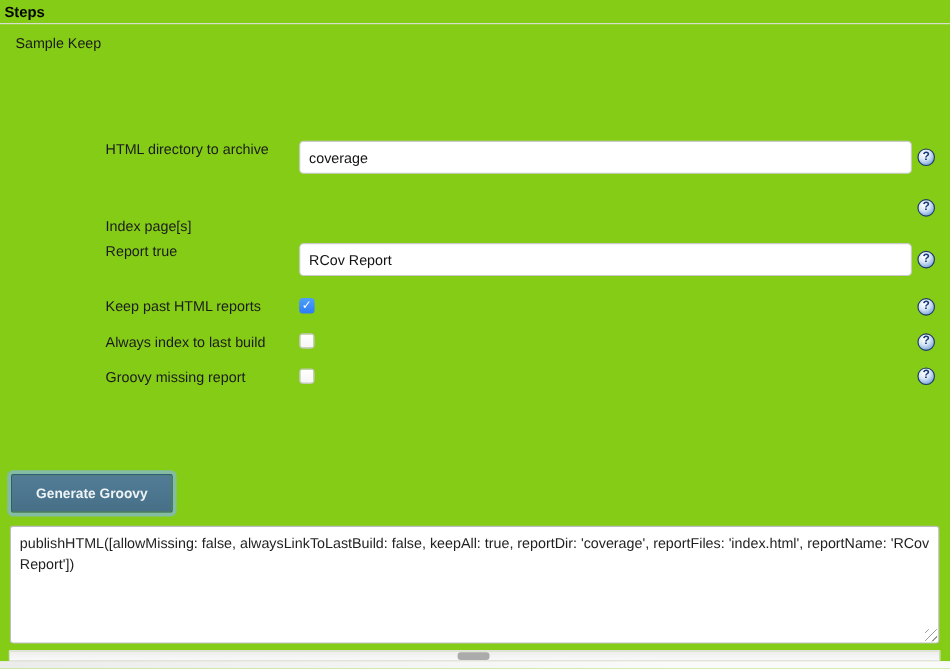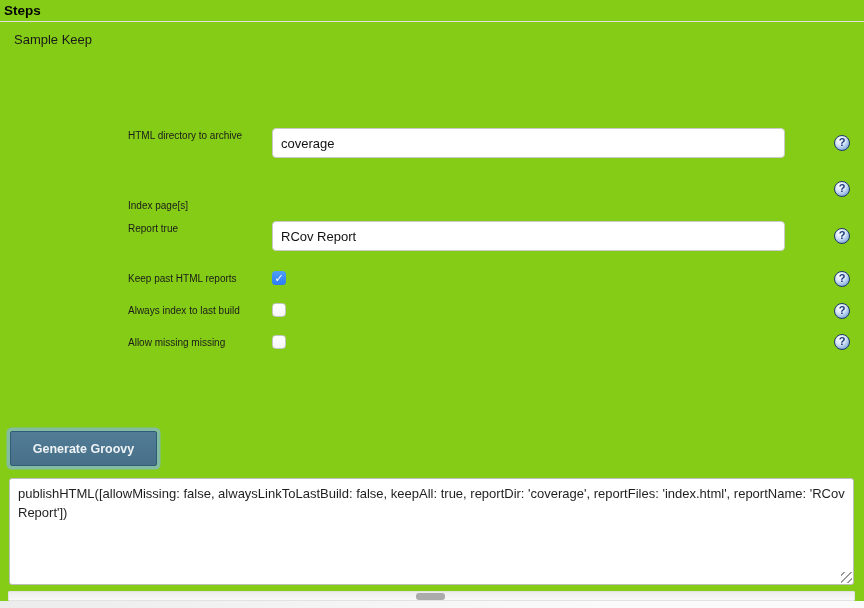--- a/index.html
+++ b/index.html
@@ -78,29 +78,29 @@
   .select-arrows .tri-down {
     width: 0; height: 0;
     border-left: 3.5px solid transparent;
     border-right: 3.5px solid transparent;
     border-top: 4.5px solid #3c3c3c;
   }
 
   
   .field-label {
     position: absolute;
-    left: 128px;
-    font-size: 10px;
+    left: 96px;
+    font-size: 13px;
     color: #1b1b1b;
     line-height: 14px;
   }
   .text-input {
     position: absolute;
     left: 272px;
-    width: 513px; height: 30px;
+    width: 557px; height: 30px;
     border: 1px solid #c9c9c9;
     border-radius: 4px;
     padding: 0 8px;
     font-size: 13px;
     color: #121212;
     background: #ffffff;
     outline: none;
   }
   .lbl-r1 { top: 129px; }  .inp-r1 { top: 128px; }
   .lbl-r2 { top: 175px; margin-top: 24px; }  .inp-r2 { top: 174px; }
@@ -253,21 +253,21 @@
   <span class="help-icon hi-3">?</span>
 
   <label class="field-label lbl-c1">Keep past HTML reports</label>
   <input type="checkbox" class="checkbox cb-1" checked="" style="">
   <span class="help-icon hi-4">?</span>
 
   <label class="field-label lbl-c2">Always index to last build</label>
   <input type="checkbox" class="checkbox cb-2" style="">
   <span class="help-icon hi-5">?</span>
 
-  <label class="field-label lbl-c3">Allow missing missing</label>
+  <label class="field-label lbl-c3">Groovy missing report</label>
   <input type="checkbox" class="checkbox cb-3" style="">
   <span class="help-icon hi-6">?</span>
 
   <button class="generate-btn">Generate Groovy</button>
 
   <textarea class="groovy-output" style="">publishHTML([allowMissing: false, alwaysLinkToLastBuild: false, keepAll: true, reportDir: 'coverage', reportFiles: 'index.html', reportName: 'RCov Report'])</textarea>
   <span class="resize-handle"></span>
 
   <div class="hscrollbar">
     <div class="hscroll-thumb"></div>

